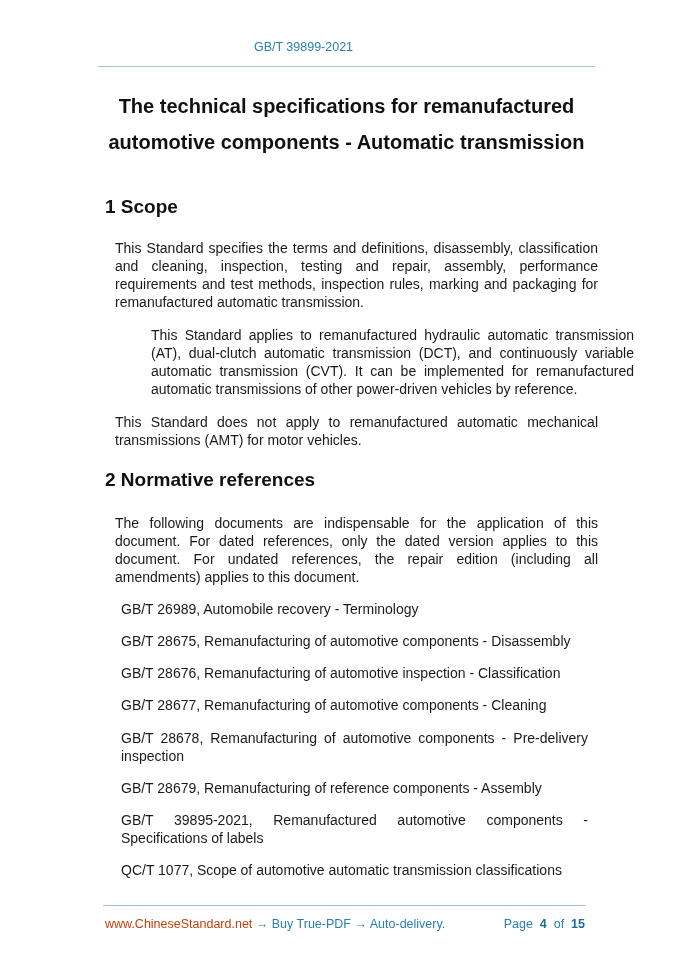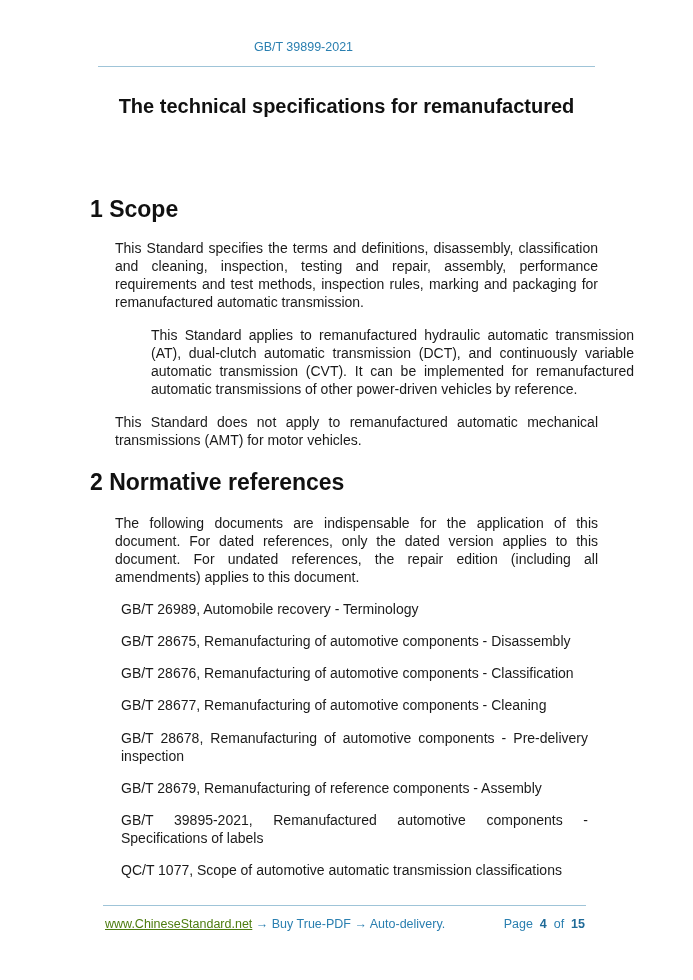--- a/index.html
+++ b/index.html
@@ -3,55 +3,56 @@
 <meta charset="utf-8">
 <style>
   html, body { margin: 0; padding: 0; background: #ffffff; }
   body { width: 693px; height: 980px; position: relative; overflow: hidden;
          font-family: "Liberation Sans", sans-serif; color: #111; }
   .header { position: absolute; top: 40px; left: 0; width: 607px; text-align: center;
             font-size: 12.5px; color: #2a7fb0; }
   .header-rule { position: absolute; top: 66px; left: 98px; width: 497px; height: 1px; background: #9fc4d8; }
   .title { position: absolute; top: 88px; left: 100px; width: 493px; text-align: center;
            font-weight: bold; font-size: 20px; line-height: 36px; color: #111; }
-  .h1 { position: absolute; left: 90px; font-weight: bold; font-size: 23px; color: #111; }
+  .h1 { position: absolute; left: 105px; font-weight: bold; font-size: 19px; color: #111; }
   .para { position: absolute; left: 115px; width: 483px; font-size: 14px; line-height: 18px;
           text-align: justify; color: #1a1a1a; }
   .ref { position: absolute; left: 121px; width: 467px; font-size: 14px; line-height: 18px;
          text-align: justify; color: #1a1a1a; }
   .ref.single { text-align: left; }
   .footer-rule { position: absolute; top: 905px; left: 103px; width: 483px; height: 1px; background: #9fc4d8; }
   .footer { position: absolute; top: 917px; left: 105px; width: 480px; font-size: 12.5px; color: #2a7fb0; }
-  .footer a { color: #4d7c0f; text-decoration: underline; }
+  .footer a { color: #c2410c; }
   .footer .page { position: absolute; right: 0; top: 0; }
   .footer .page b { color: #1f6a98; }
 </style>
 </head>
 <body>
 
 <div class="header">GB/T 39899-2021</div>
 <div class="header-rule"></div>
 
 <div class="title">
   <div>The technical specifications for remanufactured</div>
+  <div>automotive components - Automatic transmission</div>
 </div>
 
 <div class="h1" style="top:196px;">1 Scope</div>
 
 <div class="para" style="top:239px;">This Standard specifies the terms and definitions, disassembly, classification and cleaning, inspection, testing and repair, assembly, performance requirements and test methods, inspection rules, marking and packaging for remanufactured automatic transmission.</div>
 <div class="para" style="top:326px;margin-left:36px;">This Standard applies to remanufactured hydraulic automatic transmission (AT), dual-clutch automatic transmission (DCT), and continuously variable automatic transmission (CVT). It can be implemented for remanufactured automatic transmissions of other power-driven vehicles by reference.</div>
 <div class="para" style="top:413px;">This Standard does not apply to remanufactured automatic mechanical transmissions (AMT) for motor vehicles.</div>
 
 <div class="h1" style="top:469px;">2 Normative references</div>
 
 <div class="para" style="top:514px;">The following documents are indispensable for the application of this document. For dated references, only the dated version applies to this document. For undated references, the repair edition (including all amendments) applies to this document.</div>
 
 <div class="ref single" style="top:600px;">GB/T 26989, Automobile recovery - Terminology</div>
 <div class="ref single" style="top:632px;">GB/T 28675, Remanufacturing of automotive components - Disassembly</div>
-<div class="ref single" style="top:664px;">GB/T 28676, Remanufacturing of automotive components - Classification</div>
+<div class="ref single" style="top:664px;">GB/T 28676, Remanufacturing of automotive inspection - Classification</div>
 <div class="ref single" style="top:696px;">GB/T 28677, Remanufacturing of automotive components - Cleaning</div>
 <div class="ref" style="top:729px;">GB/T 28678, Remanufacturing of automotive components - Pre-delivery inspection</div>
 <div class="ref single" style="top:779px;">GB/T 28679, Remanufacturing of reference components - Assembly</div>
 <div class="ref" style="top:811px;">GB/T 39895-2021, Remanufactured automotive components - Specifications of labels</div>
 <div class="ref single" style="top:861px;">QC/T 1077, Scope of automotive automatic transmission classifications</div>
 
 <div class="footer-rule"></div>
 <div class="footer">
   <a>www.ChineseStandard.net</a>
   <span>→</span>

